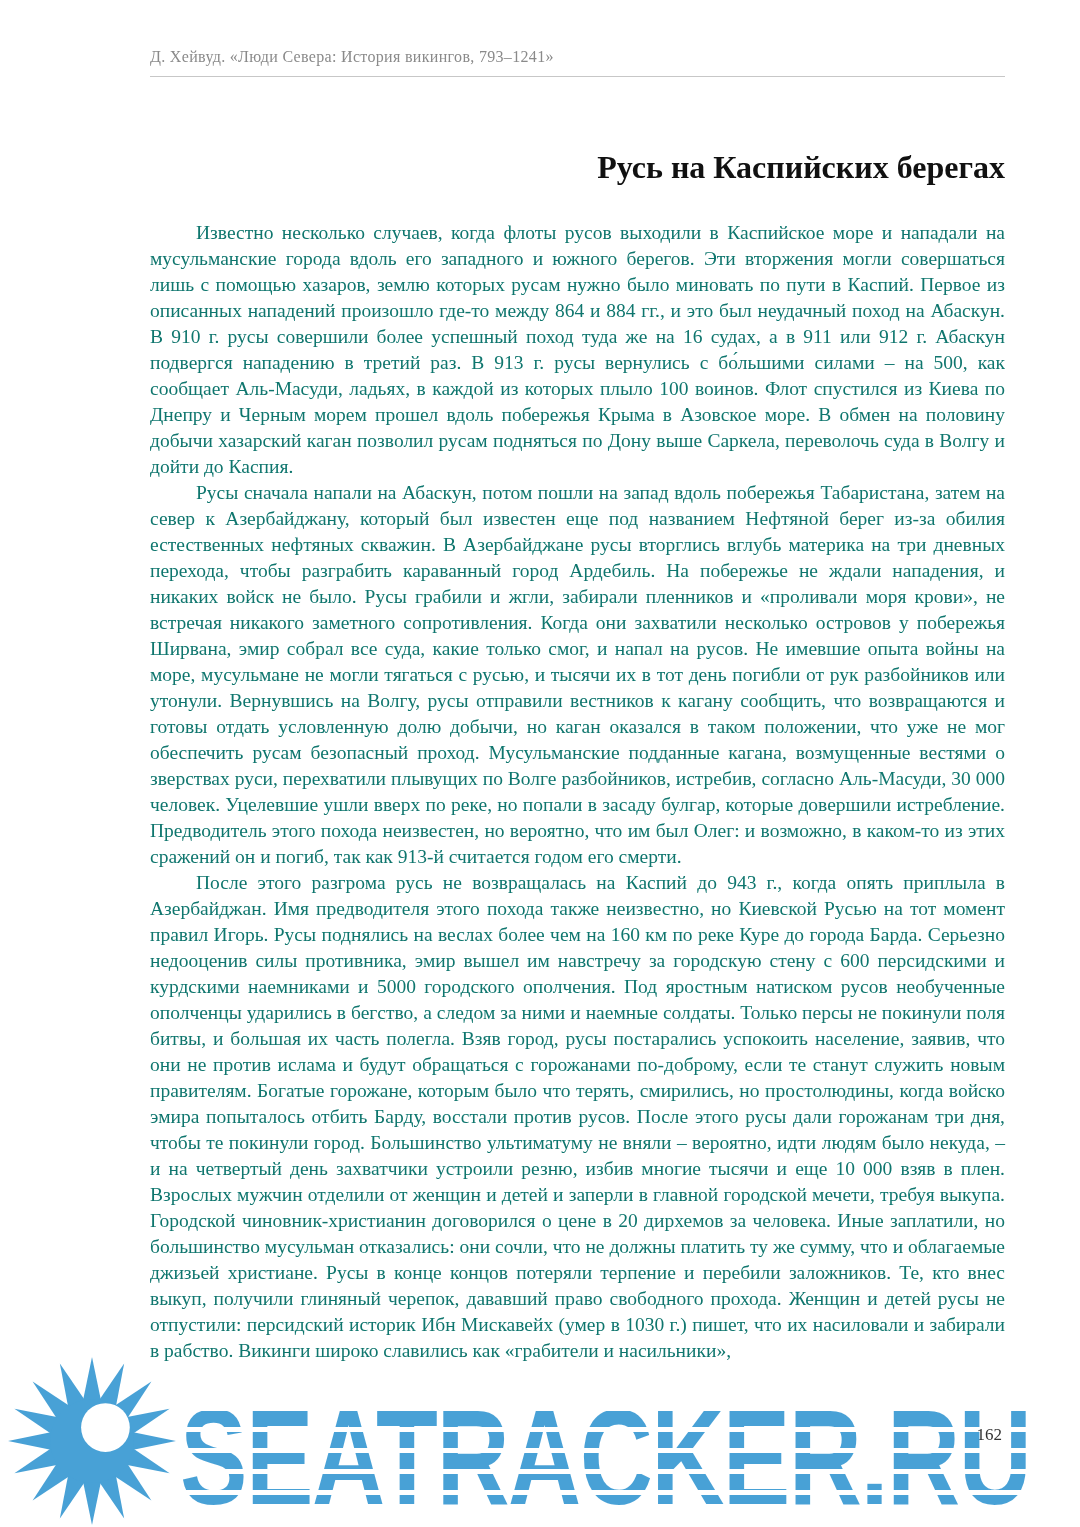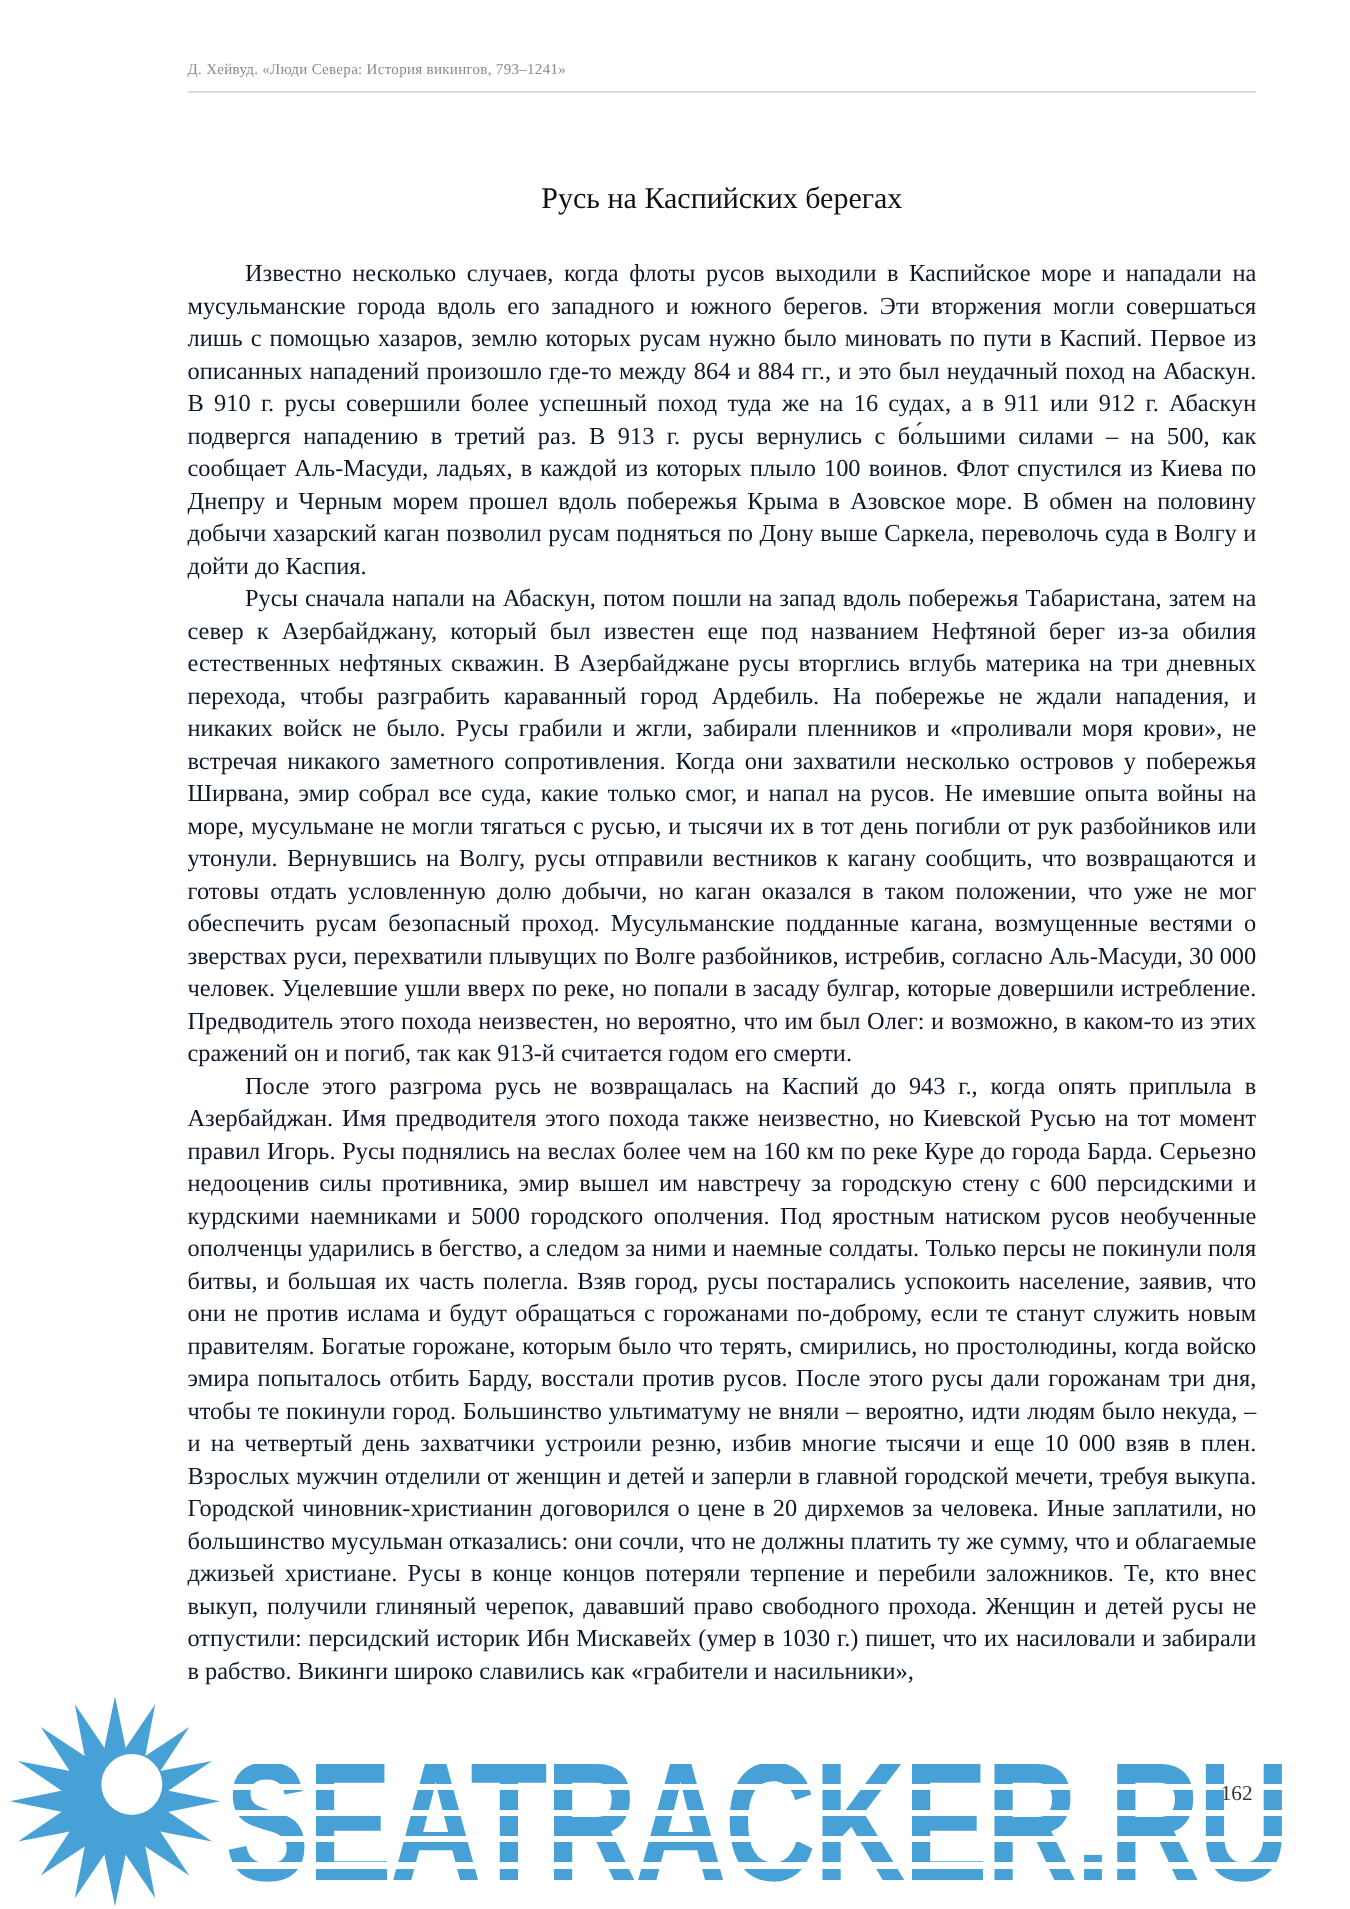--- a/index.html
+++ b/index.html
@@ -11,40 +11,40 @@
     background: #ffffff;
     font-family: "Liberation Serif", serif;
     color: #1a1a1a;
     overflow: hidden;
   }
   .running-header {
     margin: 48px 75px 0 150px;
     padding-bottom: 10px;
     border-bottom: 1px solid #c7c7c7;
     color: #8a8a8a;
-    font-size: 12px;
+    font-size: 16px;
     letter-spacing: 0.02em;
   }
   .content {
     padding: 0 75px 0 150px;
   }
   .chapter-title {
     margin-top: 72px;
     margin-bottom: 34px;
-    text-align: center;
-    font-size: 24px;
-    font-weight: normal;
+    text-align: right;
+    font-size: 32px;
+    font-weight: bold;
     color: #111111;
   }
   .content p {
     font-size: 19.5px;
     line-height: 26px;
     text-align: justify;
     text-indent: 46px;
-    color: #0f172a;
+    color: #0f766e;
   }
   .page-number {
     position: absolute;
     right: 78px;
     bottom: 82px;
     font-size: 17px;
     color: #333333;
   }
   .watermark {
     position: absolute;

